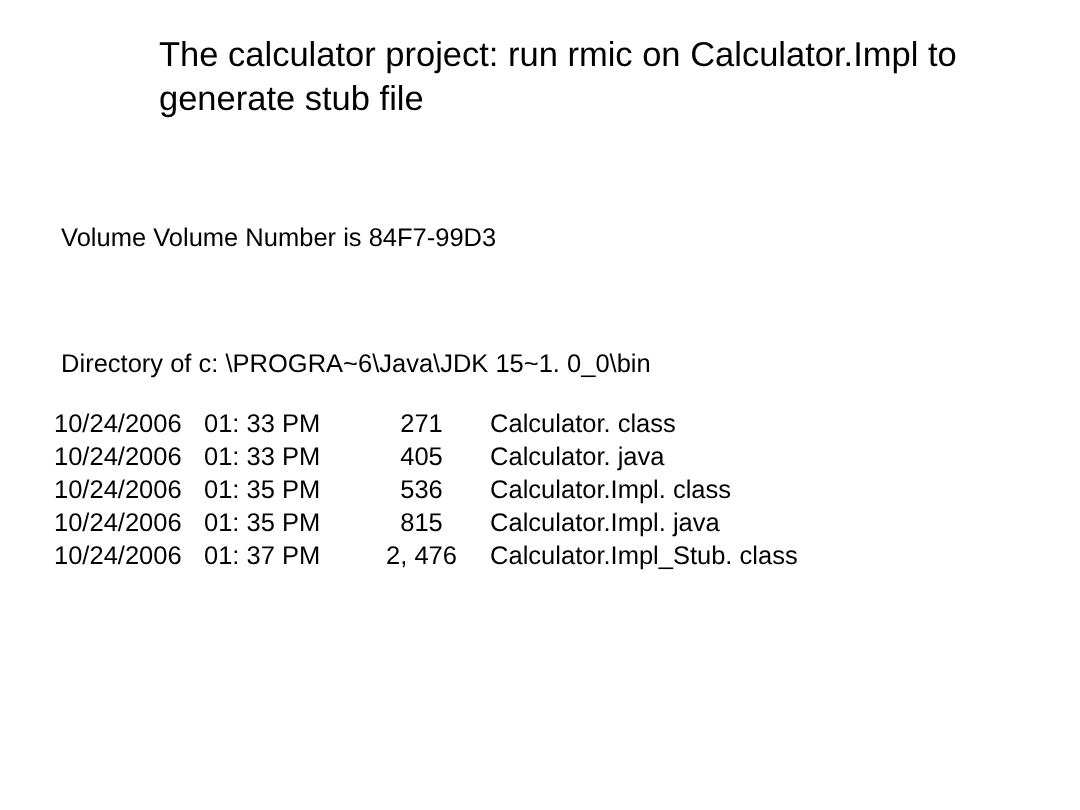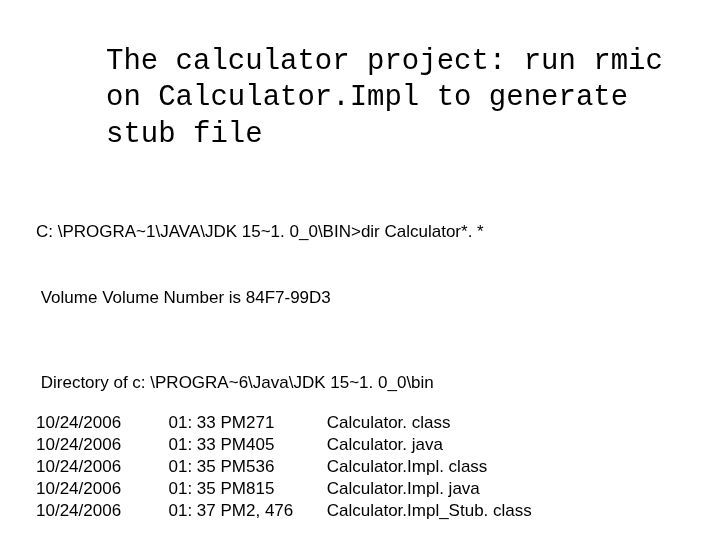--- a/index.html
+++ b/index.html
@@ -12,53 +12,51 @@
     color: #000000;
   }
   .slide {
     box-sizing: border-box;
     width: 720px;
     height: 540px;
     position: relative;
     padding: 20px 36px 20px 36px;
   }
   .title {
-    font-size: 29px;
+    font-size: 23px;
     line-height: 1.25;
-    margin: 24px 0 24px 70px;
+    margin: 2px 0 24px 70px;
     font-weight: 400;
     max-width: 560px;
-    font-family: Liberation Mono, monospace;
   }
   .term {
     font-size: 17px;
     line-height: 1.3;
     white-space: pre;
     font-family: Arial, Helvetica, sans-serif;
   }
   .block {
     margin-bottom: 18px;
   }
   .row {
     display: flex;
   }
   .c-date  { width: 100px; }
-  .c-time  { width: 110px; text-align: right; }
-  .c-size  { width: 70px; text-align: left; padding-right: 6px; }
+  .c-time  { width: 110px; }
+  .c-size  { width: 70px; text-align: center; padding-right: 6px; }
   .c-name  { }
 </style>
 </head>
 <body>
 
 <div class="slide">
 
   <div class="title">The calculator project: run rmic on Calculator.Impl to generate stub file</div>
 
   <div class="term block">
-    <div>C: \PROGRA~1\JAVA\JDK 15~1. 0_0\BIN&gt;dir Calculator*. *</div>
     <div> Volume Volume Number is 84F7-99D3</div>
   </div>
 
   <div class="term block"> Directory of c: \PROGRA~6\Java\JDK 15~1. 0_0\bin</div>
 
   <div class="term" id="file-listing"><div class="row"><span class="c-date">10/24/2006</span><span class="c-time">01: 33 PM</span><span class="c-size">271</span><span class="c-name"> Calculator. class</span></div><div class="row"><span class="c-date">10/24/2006</span><span class="c-time">01: 33 PM</span><span class="c-size">405</span><span class="c-name"> Calculator. java</span></div><div class="row"><span class="c-date">10/24/2006</span><span class="c-time">01: 35 PM</span><span class="c-size">536</span><span class="c-name"> Calculator.Impl. class</span></div><div class="row"><span class="c-date">10/24/2006</span><span class="c-time">01: 35 PM</span><span class="c-size">815</span><span class="c-name"> Calculator.Impl. java</span></div><div class="row"><span class="c-date">10/24/2006</span><span class="c-time">01: 37 PM</span><span class="c-size">2, 476</span><span class="c-name"> Calculator.Impl_Stub. class</span></div></div>
 
   <div class="term">
     
     

